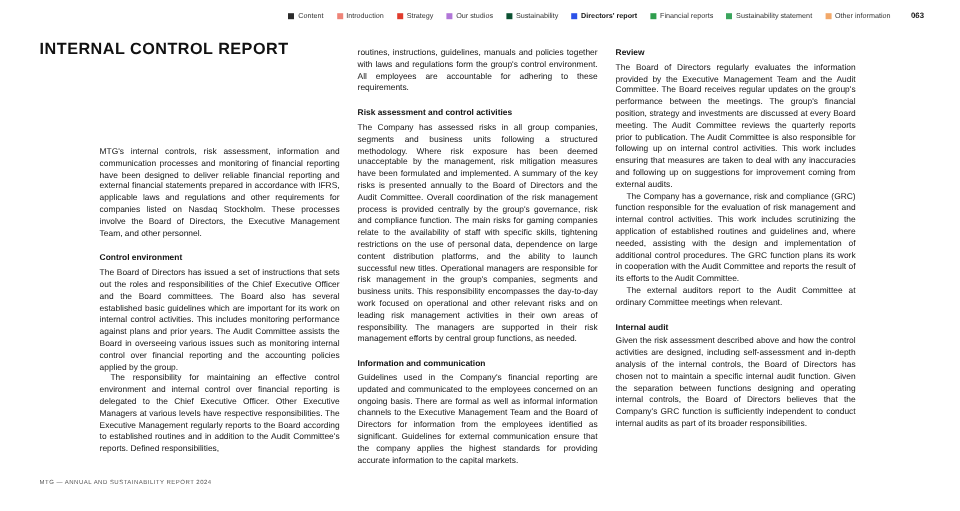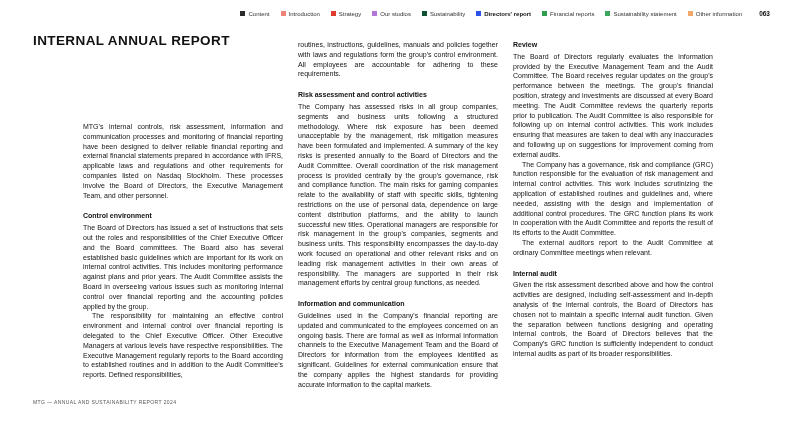--- a/index.html
+++ b/index.html
@@ -68,21 +68,21 @@
       <span class="sq" style="background-color: rgb(59, 165, 93);"></span>
       <span class="nav-label">Sustainability statement</span>
     </div>
     <div class="nav-item">
       <span class="sq" style="background-color: rgb(242, 168, 105);"></span>
       <span class="nav-label">Other information</span>
     </div>
     <span class="page-num">063</span>
   </header>
 
-  <h1 class="title">INTERNAL ANNUAL REPORT</h1>
+  <h1 class="title">INTERNAL CONTROL REPORT</h1>
 
   <section class="col col1">
     <p>MTG's internal controls, risk assessment, information and communication processes and monitoring of financial reporting have been designed to deliver reliable financial reporting and external financial statements prepared in accordance with IFRS, applicable laws and regulations and other requirements for companies listed on Nasdaq Stockholm. These processes involve the Board of Directors, the Executive Management Team, and other personnel.</p>
     <h2>Control environment</h2>
     <p>The Board of Directors has issued a set of instructions that sets out the roles and responsibilities of the Chief Executive Officer and the Board committees. The Board also has several established basic guidelines which are important for its work on internal control activities. This includes monitoring performance against plans and prior years. The Audit Committee assists the Board in overseeing various issues such as monitoring internal control over financial reporting and the accounting policies applied by the group.</p>
     <p class="indent">The responsibility for maintaining an effective control environment and internal control over financial reporting is delegated to the Chief Executive Officer. Other Executive Managers at various levels have respective responsibilities. The Executive Management regularly reports to the Board according to established routines and in addition to the Audit Committee's reports. Defined responsibilities,</p>
   </section>
 
   <section class="col col2">
     <p>routines, instructions, guidelines, manuals and policies together with laws and regulations form the group's control environment. All employees are accountable for adhering to these requirements.</p>

